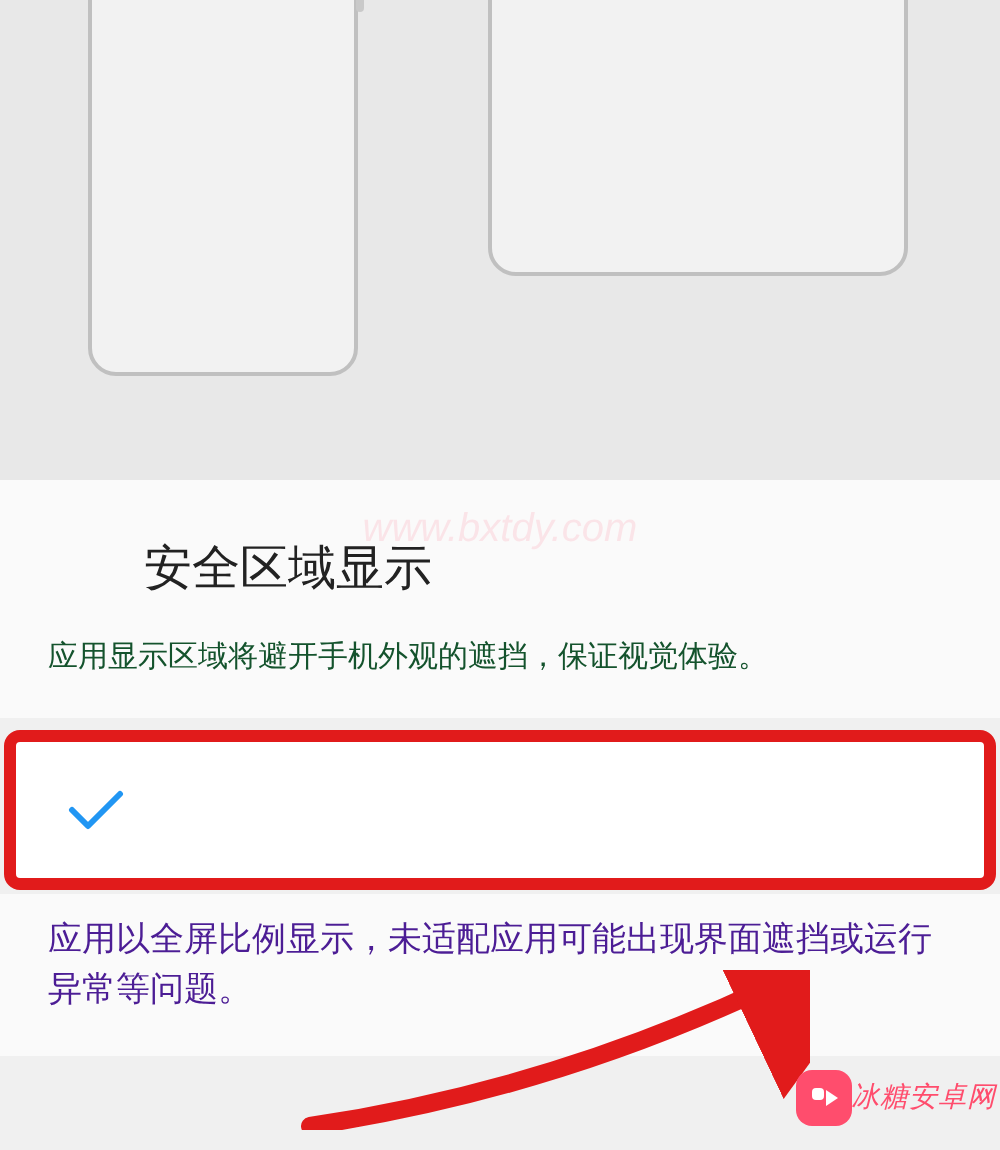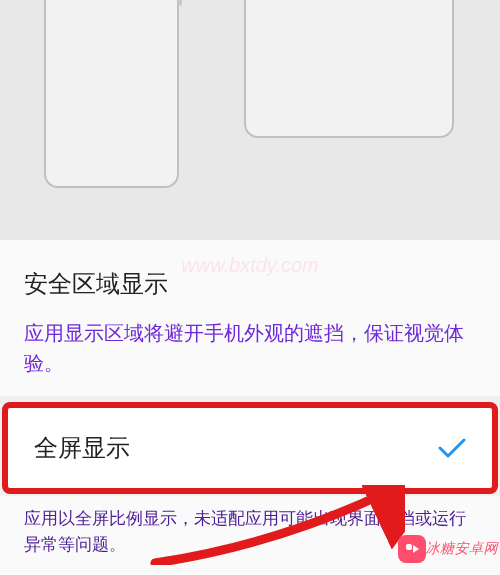--- a/index.html
+++ b/index.html
@@ -46,24 +46,25 @@
     .sb-left-2 { right: -5px; top: 48px; width: 4px; height: 36px; }
     .content-section {
       background: #fafafa;
       padding: 28px 24px 18px 24px;
     }
     .section-title {
       font-size: 24px;
       color: #222;
       font-weight: 400;
       margin-bottom: 18px;
+      margin-left: 48px;
     }
     .section-desc {
-      font-size: 20px;
-      color: #6d28d9;
+      font-size: 15px;
+      color: #14532d;
       line-height: 1.5;
     }
     .option-wrapper {
       position: relative;
       margin: 10px 6px 6px 6px;
     }
     .highlight-box {
       position: absolute;
       top: -4px;
       left: -4px;
@@ -173,21 +174,20 @@
   </div>
 </div>
 
 <div class="content-section">
   <div class="section-title">安全区域显示</div>
   <div class="section-desc">应用显示区域将避开手机外观的遮挡，保证视觉体验。</div>
 </div>
 
 <div class="option-wrapper">
   <div class="option-row">
-    <span class="option-label">全屏显示</span>
     <svg class="checkmark" viewBox="0 0 28 20">
       <path d="M2 10 L10 18 L26 2" stroke="#2196f3" stroke-width="3" fill="none" stroke-linecap="round" stroke-linejoin="round"></path>
     </svg>
   </div>
   <div class="highlight-box"></div>
 </div>
 
 <div class="bottom-desc">应用以全屏比例显示，未适配应用可能出现界面遮挡或运行异常等问题。</div>
 
 <svg class="arrow-annotation" viewBox="0 0 260 80">

